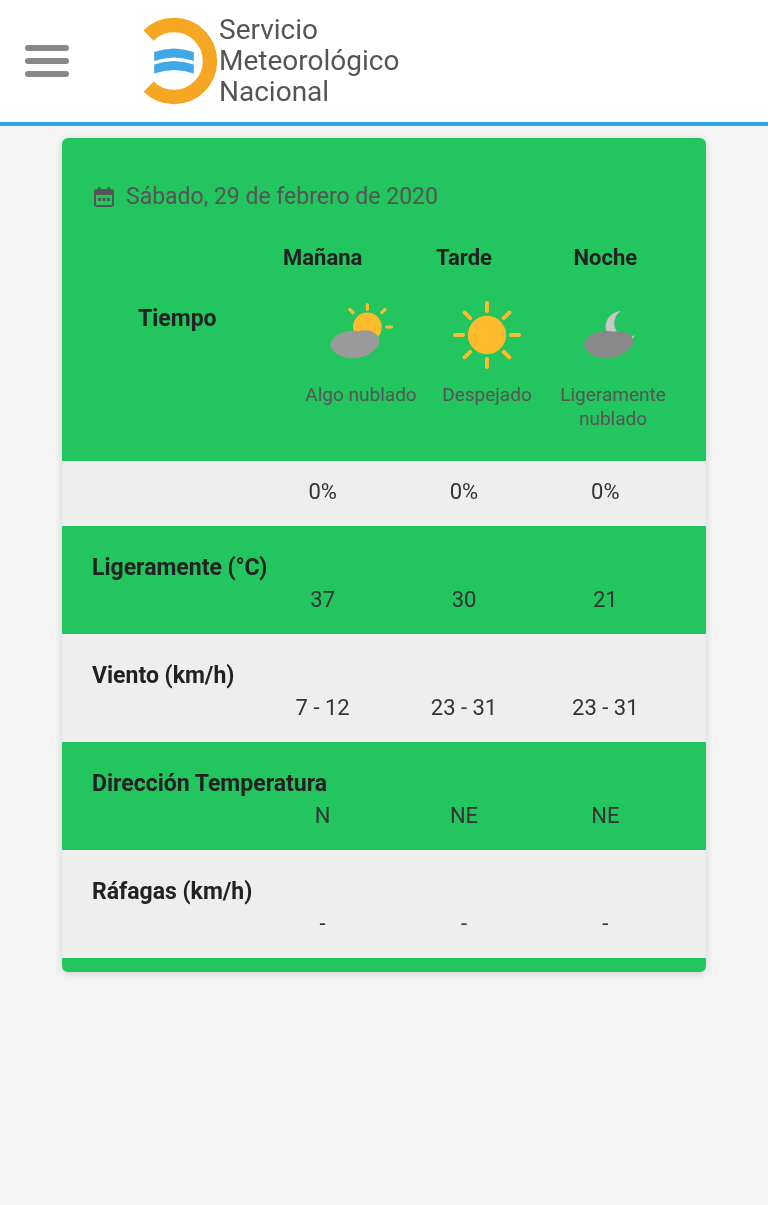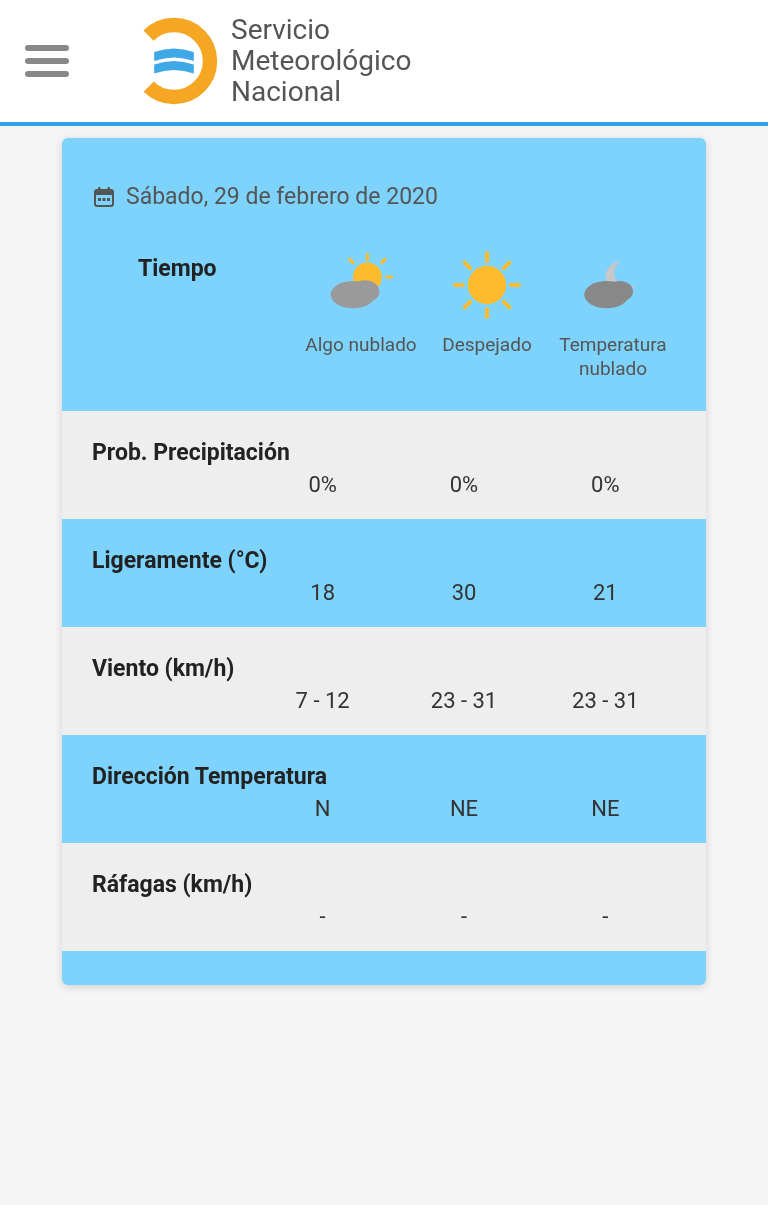--- a/index.html
+++ b/index.html
@@ -26,34 +26,33 @@
     }
     .hamburger span {
       width: 44px;
       height: 6px;
       background: #888;
       border-radius: 3px;
     }
     .logo-wrap {
       display: flex;
       align-items: center;
-      gap: 12px;
     }
     .logo-title {
       font-size: 28px;
       color: #555;
       line-height: 1.1;
       font-weight: 400;
     }
     .card {
-      background: #7dd3fc;
+      background: #22c55e;
       margin: 12px 62px 0 62px;
       border-radius: 6px;
       box-shadow: 0 2px 8px rgba(0,0,0,0.15);
-      padding: 45px 30px 34px 30px;
+      padding: 45px 30px 14px 30px;
     }
     .date-row {
       display: flex;
       align-items: center;
       gap: 10px;
       color: #555;
       font-size: 23px;
       margin-bottom: 35px;
     }
     .forecast-table {
@@ -149,20 +148,26 @@
       <rect x="15.5" y="2" width="2.5" height="5" rx="1" fill="#555"></rect>
       <rect x="6" y="13" width="3" height="3" fill="#555"></rect>
       <rect x="10.5" y="13" width="3" height="3" fill="#555"></rect>
       <rect x="15" y="13" width="3" height="3" fill="#555"></rect>
     </svg>
     <span>Sábado, 29 de febrero de 2020</span>
   </div>
 
   <div class="forecast-table">
 
+    <div class="col-headers">
+      <div></div>
+      <div class="col">Mañana</div>
+      <div class="col">Tarde</div>
+      <div class="col">Noche</div>
+    </div>
 
     <div class="weather-row">
       <div class="row-label">Tiempo</div>
       <div class="weather-cell">
         <div class="icon-box">
           <svg width="80" height="80" viewBox="0 0 100 100">
             <circle cx="58" cy="40" r="18" fill="#fdbb2d"></circle>
             <g stroke="#fdbb2d" stroke-width="4" stroke-linecap="round">
               <line x1="58" y1="12" x2="58" y2="18"></line>
               <line x1="82" y1="40" x2="88" y2="40"></line>
@@ -194,39 +199,38 @@
         <div>Despejado</div>
       </div>
       <div class="weather-cell">
         <div class="icon-box">
           <svg width="80" height="80" viewBox="0 0 100 100">
             <path d="M 60 20 A 20 20 0 1 0 78 50 A 15 15 0 0 1 60 20 Z" fill="#c7c7c7"></path>
             <ellipse cx="42" cy="62" rx="28" ry="17" fill="#888"></ellipse>
             <ellipse cx="58" cy="58" rx="17" ry="13" fill="#888"></ellipse>
           </svg>
         </div>
-        <div>Temperatura nublado</div>
+        <div>Ligeramente nublado</div>
       </div>
     </div>
 
     <div class="data-row shaded">
-      <div class="row-label">Prob. Precipitación</div>
       <div class="data-values">
         <div></div>
         <div class="val">0%</div>
         <div class="val">0%</div>
         <div class="val">0%</div>
       </div>
     </div>
 
     <div class="data-row">
       <div class="row-label">Ligeramente (°C)</div>
       <div class="data-values">
         <div></div>
-        <div class="val">18</div>
+        <div class="val">37</div>
         <div class="val">30</div>
         <div class="val">21</div>
       </div>
     </div>
 
     <div class="data-row shaded">
       <div class="row-label">Viento (km/h)</div>
       <div class="data-values">
         <div></div>
         <div class="val">7 - 12</div>

